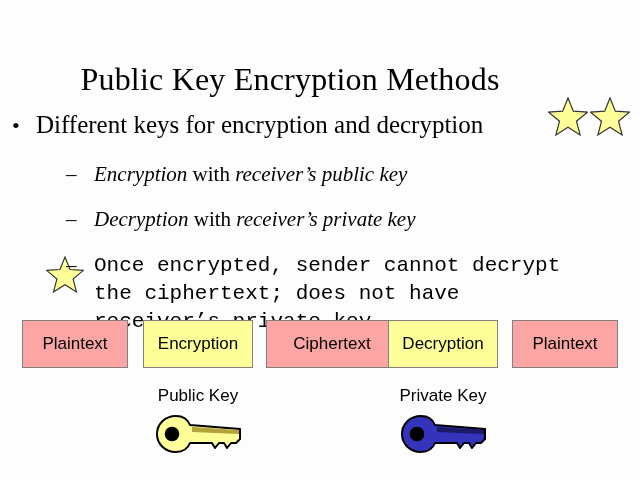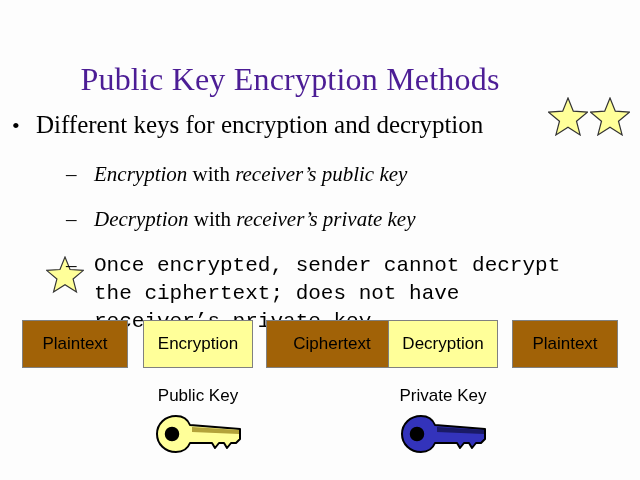--- a/index.html
+++ b/index.html
@@ -21,21 +21,21 @@
   #title {
     position: absolute;
     left: 0;
     top: 60px;
     width: 580px;
     text-align: center;
     font-family: "Liberation Serif", "DejaVu Serif", serif;
     font-size: 32px;
     line-height: 38px;
     letter-spacing: 0.2px;
-    color: #4c1d95;
+    color: #000000;
     white-space: nowrap;
   }
 
   
   #bullet1 {
     position: absolute;
     left: 12px;
     top: 110px;
     width: 600px;
     font-size: 25px;
@@ -78,21 +78,21 @@
     position: absolute;
   }
 
   
   .fbox {
     position: absolute;
     top: 320px;
     height: 48px;
     border: 1px solid #808080;
     box-sizing: border-box;
-    background: #a16207;
+    background: #fca5a5;
     font-family: "Liberation Sans", "DejaVu Sans", sans-serif;
     font-size: 17px;
     color: #000;
     display: flex;
     align-items: center;
     justify-content: center;
     white-space: nowrap;
   }
   .fbox.hl {
     background: #ffff99;

